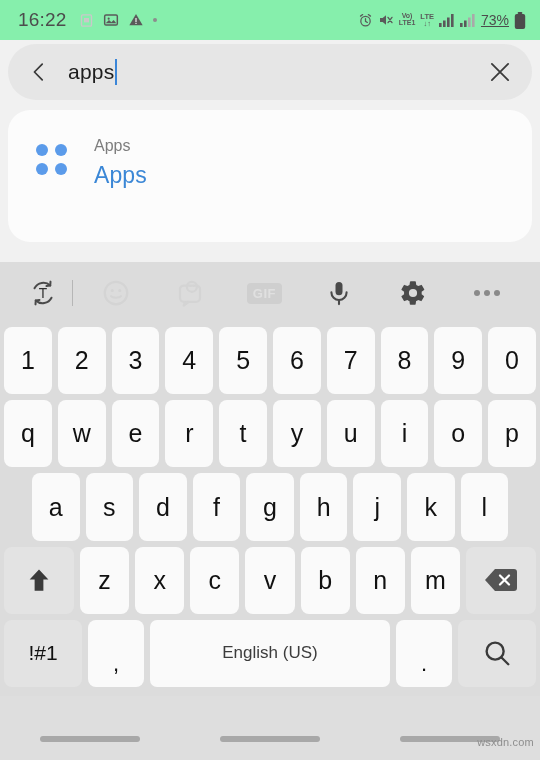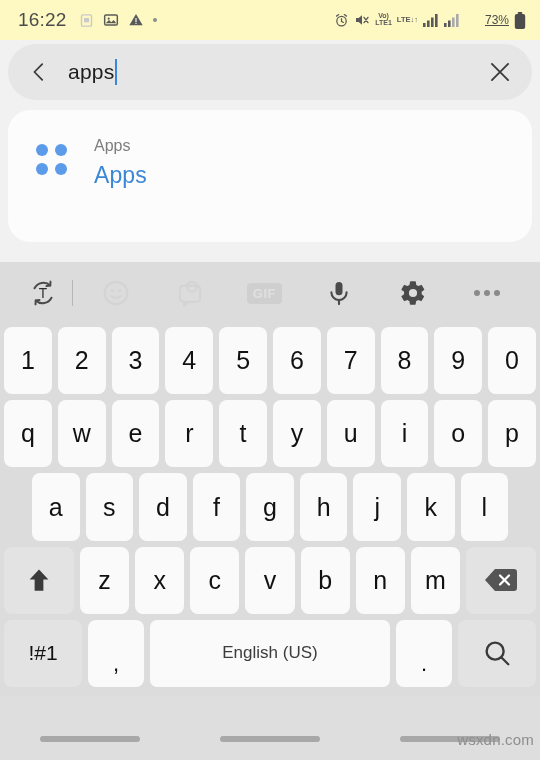--- a/index.html
+++ b/index.html
@@ -9,31 +9,31 @@
     background:#f1f1f1;
     overflow:hidden;
     position:relative;
   }
 
   
   .status-bar{
     height:40px; width:100%;
     display:flex; align-items:center;
     padding:0 14px 0 18px;
-    background:#fef9c3;
+    background:#86efac;
     color:#5a5a5a;
   }
   .status-left{ display:flex; align-items:center; gap:9px; flex:1; }
   .status-right{ display:flex; align-items:center; gap:5px; }
   .clock{ font-size:19px; color:#4c4c4c; letter-spacing:.2px; margin-right:3px; }
   .sicon{ display:inline-flex; align-items:center; justify-content:center; }
-  .battery-pct{ font-size:12px; color:#4c4c4c; margin-left:20px;text-decoration:underline; }
+  .battery-pct{ font-size:14px; color:#4c4c4c; margin-left:0;text-decoration:underline; }
   .vo-lte{ display:flex; flex-direction:column; align-items:center; line-height:.95;
            font-size:7px; font-weight:bold; color:#5a5a5a; }
-  .lte-lbl{ display:flex; flex-direction:row; align-items:center; line-height:.95;
+  .lte-lbl{ display:flex; flex-direction:column; align-items:center; line-height:.95;
             font-size:7.5px; font-weight:bold; color:#5a5a5a; }
   .dot-sep{ width:4px;height:4px;border-radius:50%;background:#8d8d8d;display:inline-block; }
 
   
   .search-wrap{ padding:4px 8px 10px 8px; background:#f1f1f1; }
   .search-bar{
     height:56px; border-radius:28px; background:#e6e6e6;
     display:flex; align-items:center; padding:0 6px 0 8px;
   }
   .back-btn{ width:46px;height:46px;display:flex;align-items:center;justify-content:center;
@@ -103,21 +103,21 @@
 
   
   .navbar{
     position:absolute; left:0; right:0; bottom:0; height:64px;
     background:#dedede; display:flex; align-items:flex-end;
   }
   .nav-pill-wrap{ flex:1; display:flex; justify-content:center; padding-bottom:18px; }
   .nav-pill{ width:100px; height:6px; border-radius:3px; background:#a8a8a8; }
   .watermark{
     position:absolute; right:6px; bottom:12px;
-    font-size:15px; color:#8e8e8e; letter-spacing:.2px;
+    font-size:11px; color:#8e8e8e; letter-spacing:.2px;
   }
 </style>
 </head>
 <body>
 
 <div class="status-bar">
   <div class="status-left">
     <span class="clock">16:22</span>
     <span class="sicon">
       <svg width="15" height="15" viewBox="0 0 24 24">

